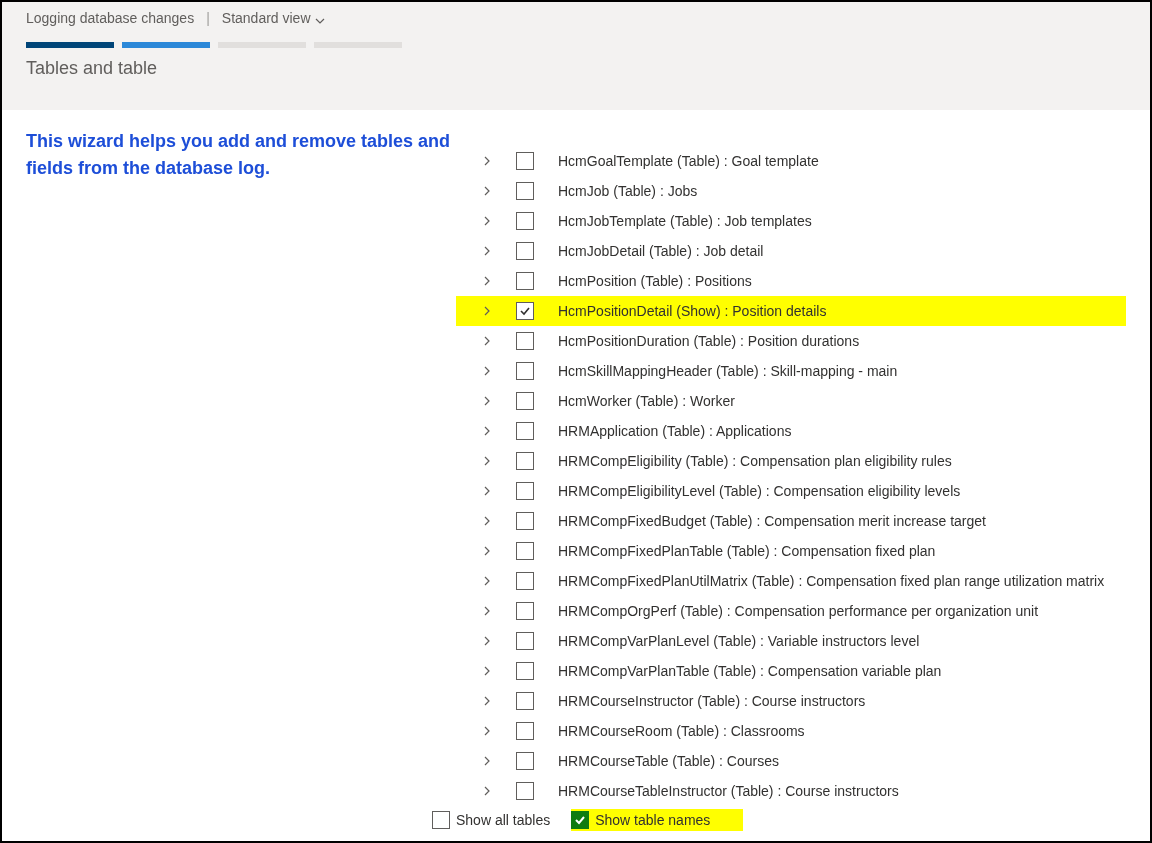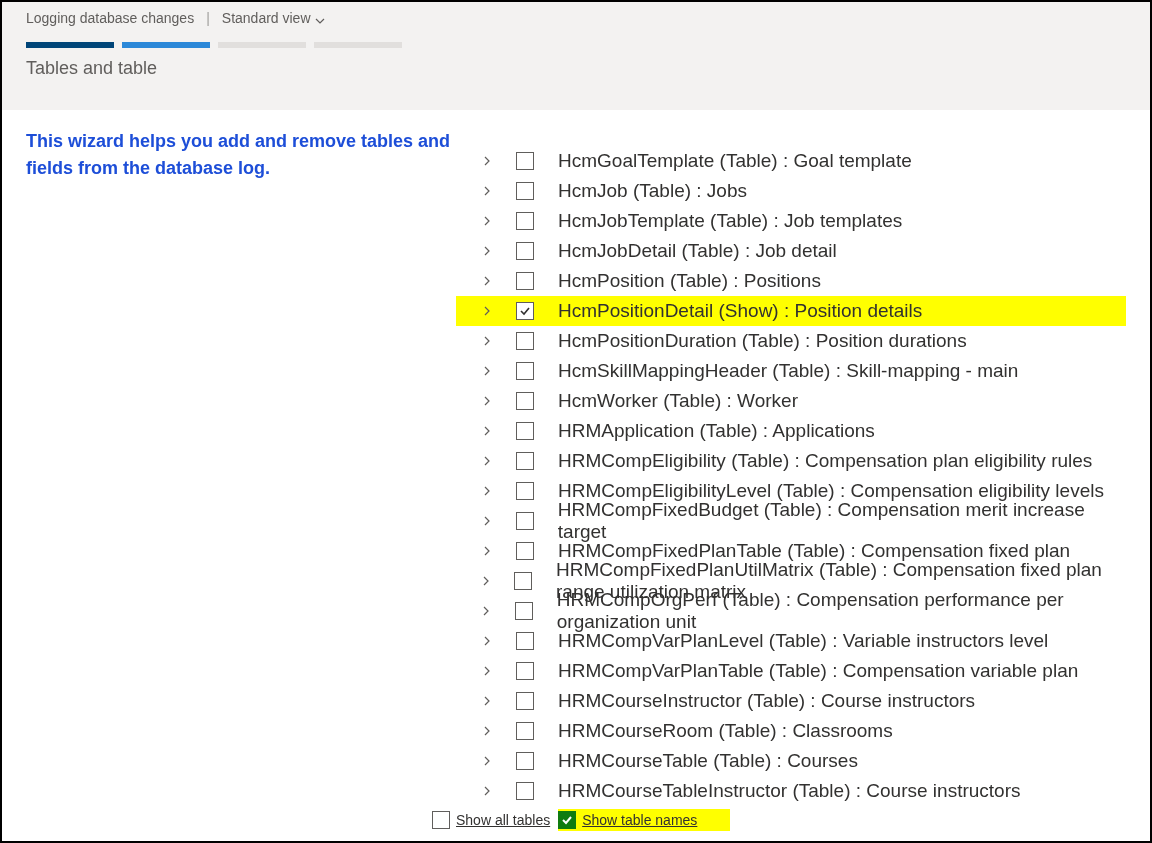--- a/index.html
+++ b/index.html
@@ -92,21 +92,21 @@
     }
     .tree-list {
       display: flex;
       flex-direction: column;
     }
     .tree-row {
       display: flex;
       align-items: center;
       height: 30px;
       gap: 24px;
-      font-size: 19px;
+      font-size: 14px;
       font-weight: 400;
     }
     .tree-row.highlight {
       background: #ffff00;
       padding-left: 0 !important;
       margin-left: 0;
     }
     .tree-row.highlight .expand-caret {
       margin-left: 26px;
     }
@@ -153,22 +153,21 @@
     }
     .tree-label {
       color: #323130;
     }
     .bottom-controls {
       position: absolute;
       bottom: 10px;
       left: 430px;
       display: flex;
       align-items: center;
-      gap: 8px;
-      text-decoration: underline;
+      gap: 21px;
     }
     .ctrl-group {
       display: flex;
       align-items: center;
       gap: 6px;
     }
     .ctrl-group.highlight-text {
       background: #ffff00;
       padding: 2px 33px 2px 0px;
     }

